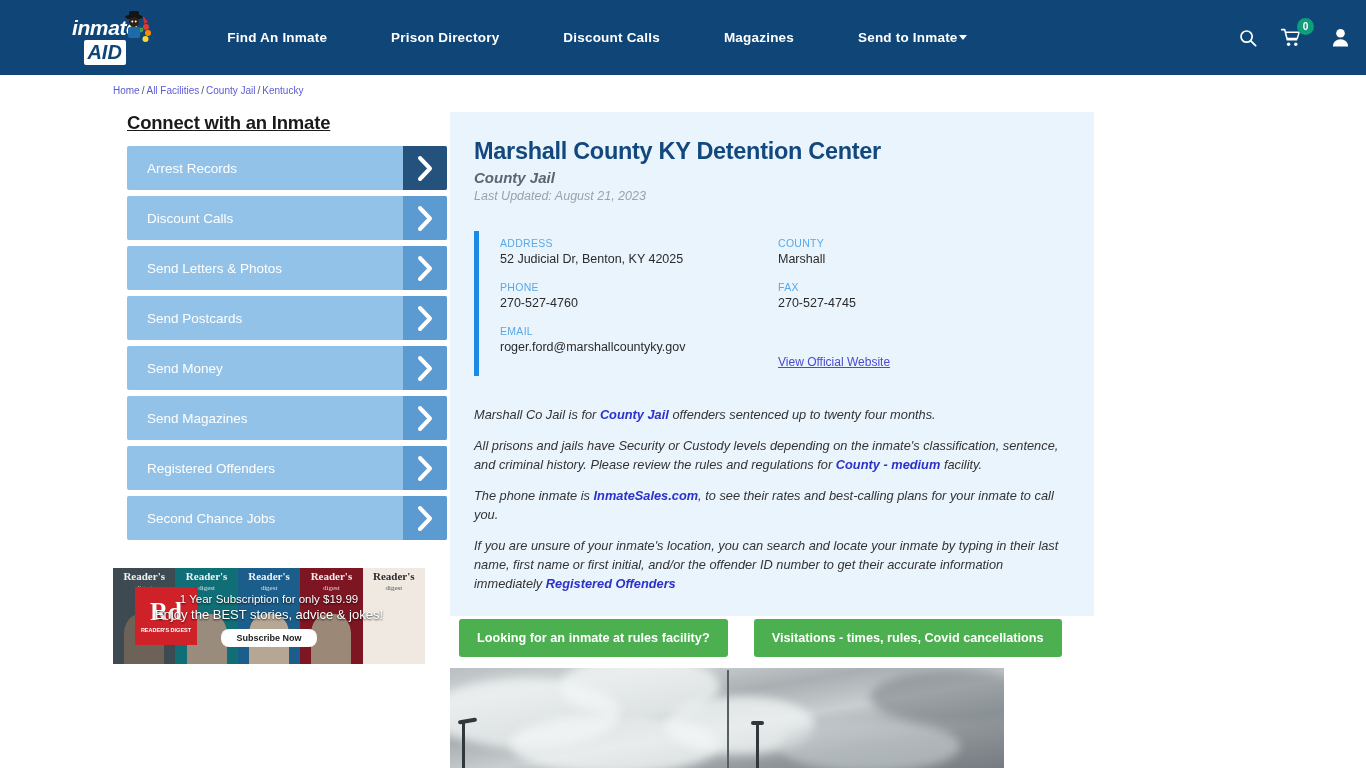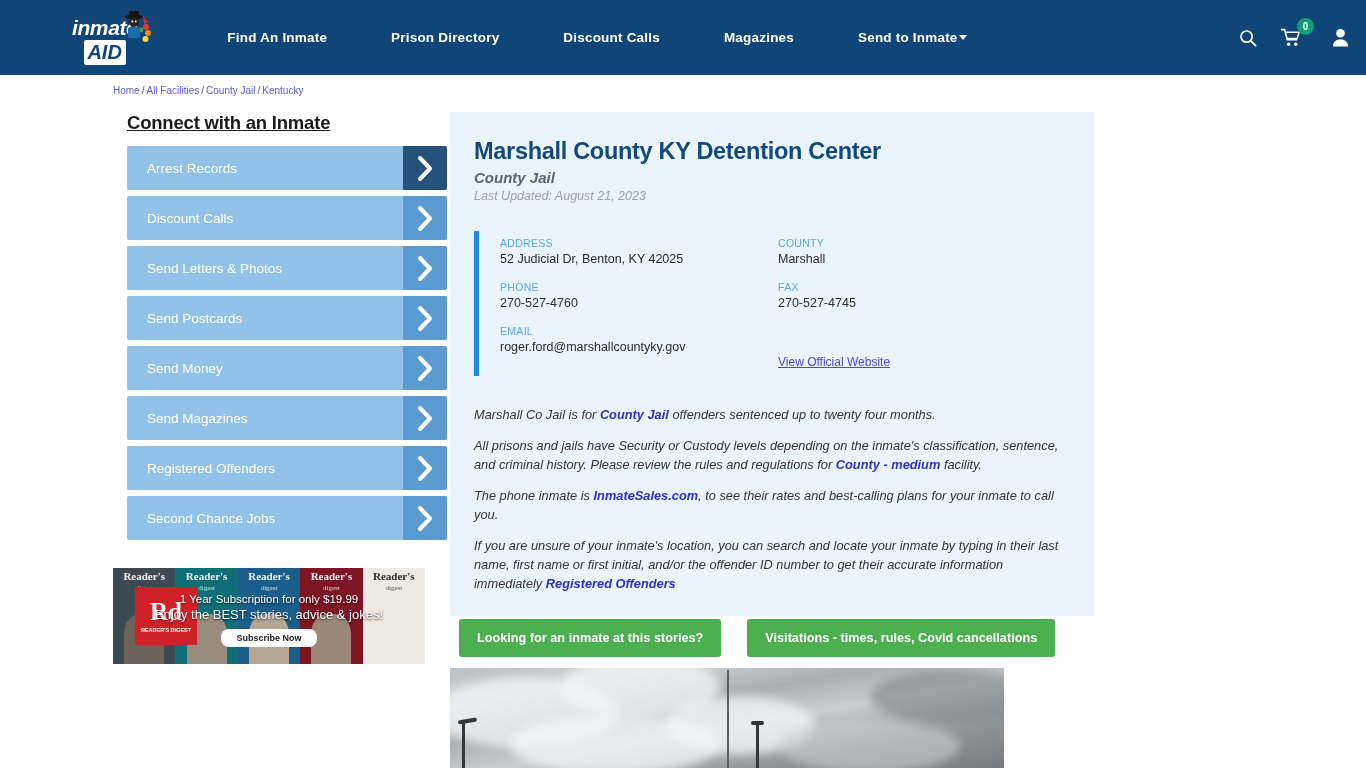--- a/index.html
+++ b/index.html
@@ -525,21 +525,21 @@
 
     <p><span>All prisons and jails have Security or Custody levels depending on the inmate's classification, sentence, and criminal history. Please review the rules and regulations for </span><span class="inline-link">County - medium</span><span> facility.</span></p>
 
     <p><span>The phone inmate is </span><span class="inline-link">InmateSales.com</span><span>, to see their rates and best-calling plans for your inmate to call you.</span></p>
 
     <p><span>If you are unsure of your inmate's location, you can search and locate your inmate by typing in their last name, first name or first initial, and/or the offender ID number to get their accurate information immediately </span><span class="inline-link">Registered Offenders</span></p>
   </div>
 </div>
 
 <div class="cta-row">
-  <div class="cta-btn">Looking for an inmate at this stories?</div>
+  <div class="cta-btn">Looking for an inmate at rules facility?</div>
   <div class="cta-btn">Visitations - times, rules, Covid cancellations</div>
 </div>
 
 <div class="facility-photo">
   <div class="cloud" style="left:-20px; top:10px; width:190px; height:70px;"></div>
   <div class="cloud" style="left:110px; top:-12px; width:160px; height:62px;"></div>
   <div class="cloud" style="left:60px; top:46px; width:210px; height:60px;"></div>
   <div class="cloud" style="left:215px; top:28px; width:150px; height:58px;"></div>
   <div class="cloud" style="left:330px; top:52px; width:180px; height:52px; background:rgba(200,207,210,.6);"></div>
   <div class="cloud" style="left:420px; top:2px; width:170px; height:54px; background:rgba(120,127,133,.55);"></div>

